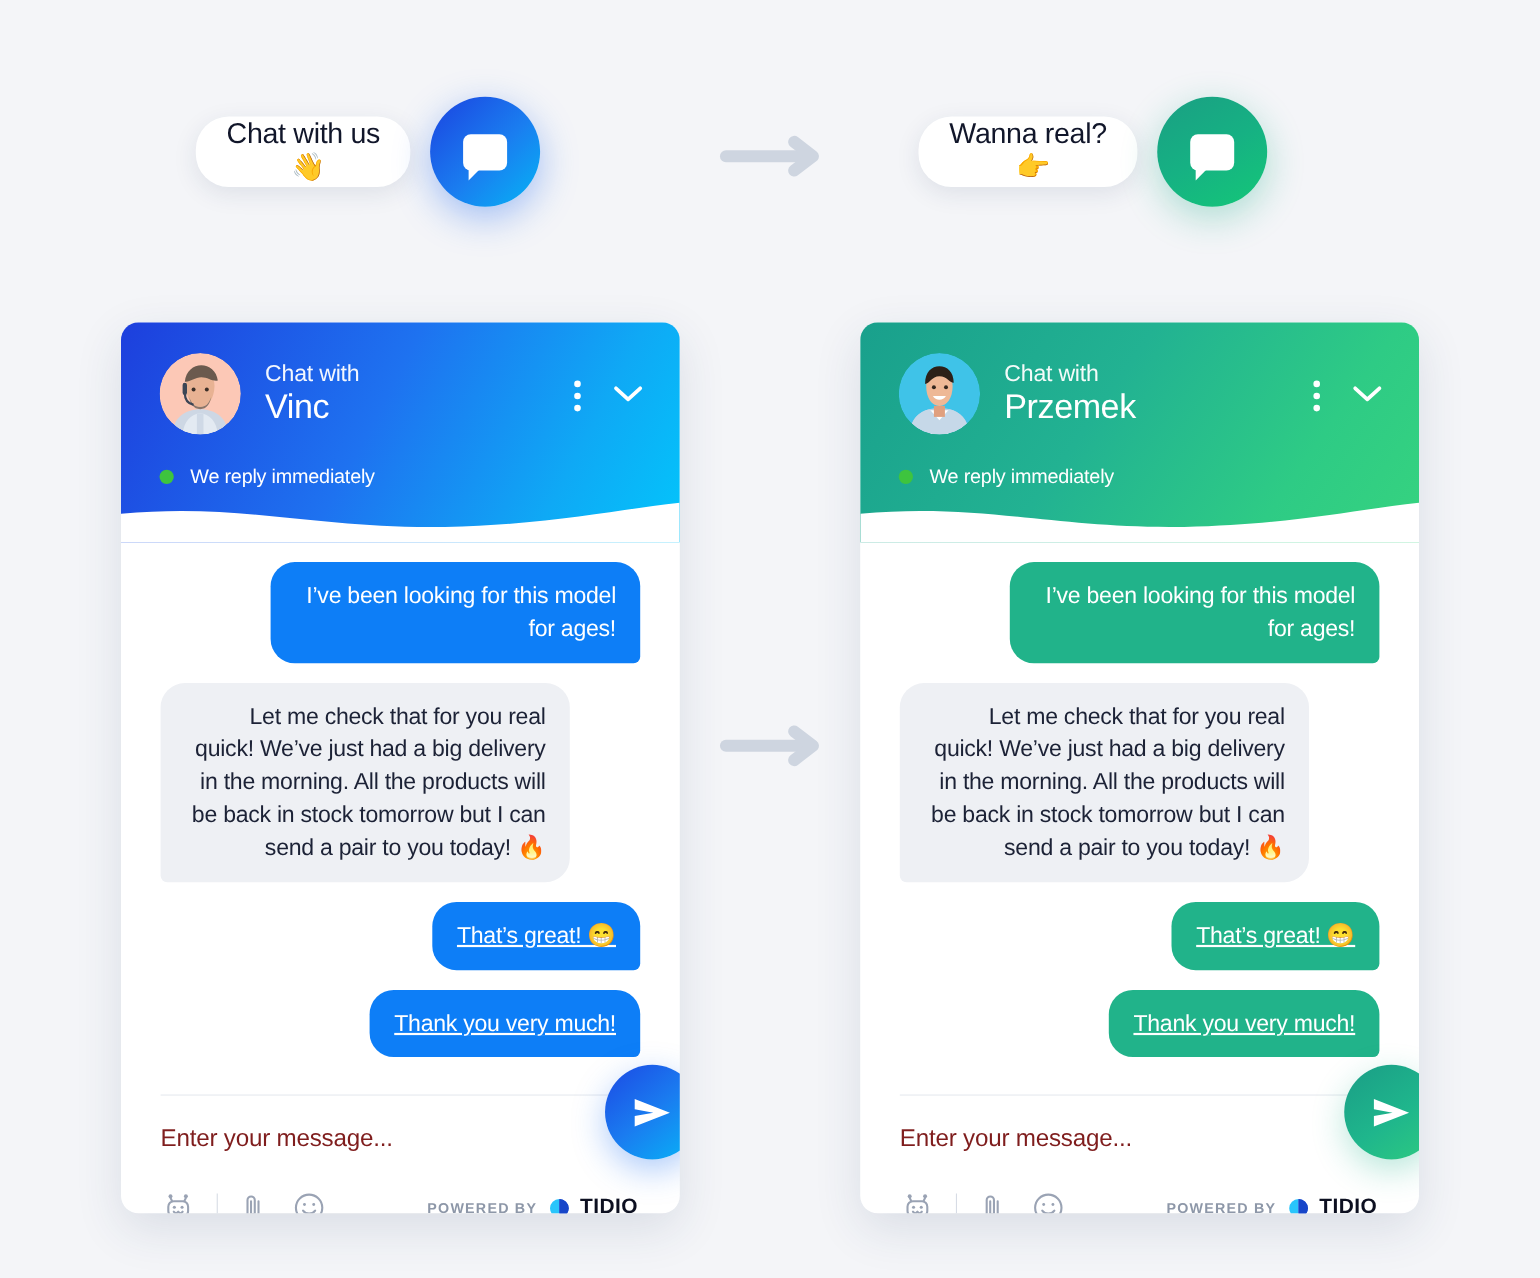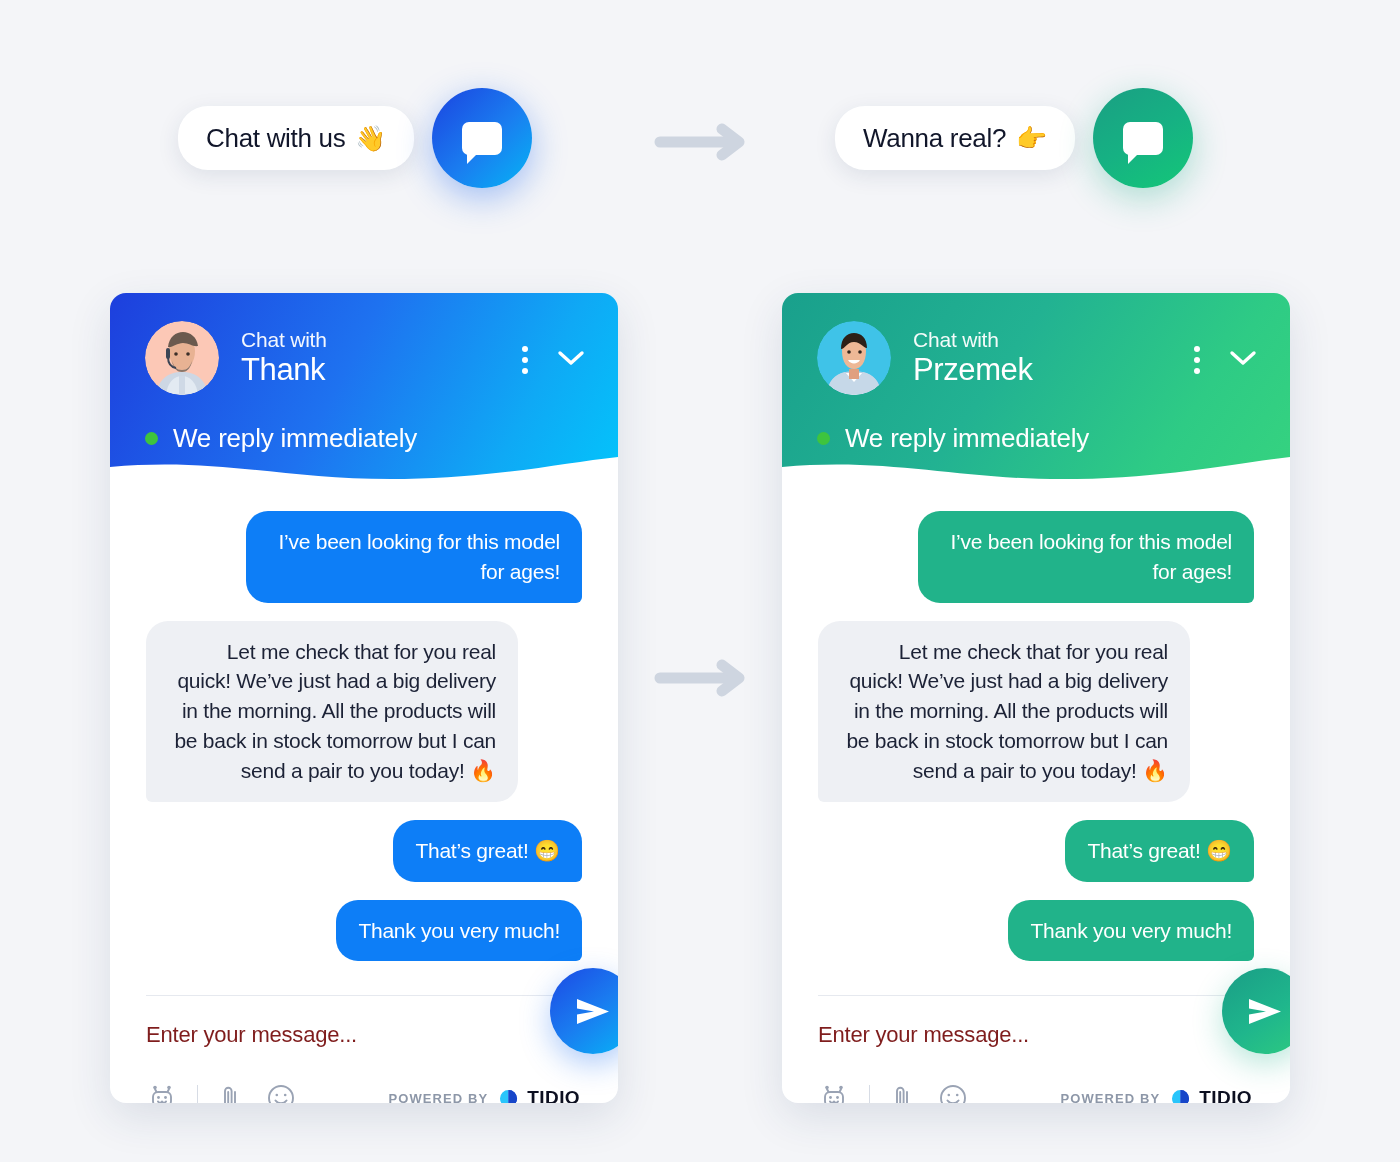--- a/index.html
+++ b/index.html
@@ -35,20 +35,21 @@
     border-radius: 30px;
     height: 64px;
     display: flex;
     align-items: center;
     padding: 0 28px;
     box-shadow: 0 6px 22px rgba(30, 50, 90, 0.10);
     font-size: 26px;
     letter-spacing: -0.3px;
     color: #11162a;
     white-space: nowrap;
+    flex-direction: column;
   }
   .launcher-pill .emoji { margin-left: 10px; font-size: 25px; }
 
   .launcher-btn {
     width: 100px; height: 100px;
     border-radius: 50%;
     margin-left: 18px;
     display: flex;
     align-items: center;
     justify-content: center;
@@ -182,21 +183,21 @@
   }
   .status-dot {
     width: 13px; height: 13px;
     border-radius: 50%;
     background: #3ec43e;
     flex: none;
   }
   .status-text {
     margin-left: 15px;
     color: #ffffff;
-    font-size: 26px;
+    font-size: 18px;
     letter-spacing: -0.2px;
   }
 
   
   .messages {
     padding: 18px 36px 0 36px;
     display: flex;
     flex-direction: column;
   }
   .msg {
@@ -218,21 +219,21 @@
   .widget.right .msg.out { background: #21b38a; }
 
   .msg.in {
     align-self: flex-start;
     background: #eef0f4;
     color: #1c2236;
     border-radius: 22px 22px 22px 6px;
     max-width: 372px;
   }
 
-  .msg.short { max-width: none; width: auto; }
+  .msg.short { max-width: none; width: auto; text-decoration: underline; }
 
   .divider {
     height: 1px;
     background: #e6e9ef;
     margin: 16px 36px 0 36px;
   }
 
   
   .composer {
     padding: 26px 36px 0 36px;
@@ -364,21 +365,21 @@
             <rect x="21" y="27" width="4" height="11" rx="2" fill="#3c4555"></rect>
             <path d="M23 36c0 7 3 10 8 11" fill="none" stroke="#3c4555" stroke-width="2"></path>
             <circle cx="31" cy="33" r="1.8" fill="#3b2f28"></circle>
             <circle cx="43" cy="33" r="1.8" fill="#3b2f28"></circle>
           </g>
         </svg>
       </div>
 
       <div class="wtitle">
         <div class="chat-with">Chat with</div>
-        <div class="agent-name">Thank</div>
+        <div class="agent-name">Vinc</div>
       </div>
 
       <div class="wheader-actions">
         <span class="kebab">
             <i></i>
             <i></i>
             <i></i>
           </span>
         <span class="chev">
           <svg width="30" height="18" viewBox="0 0 30 18" fill="none" stroke="#ffffff" stroke-width="3.4" stroke-linecap="round" stroke-linejoin="round">

